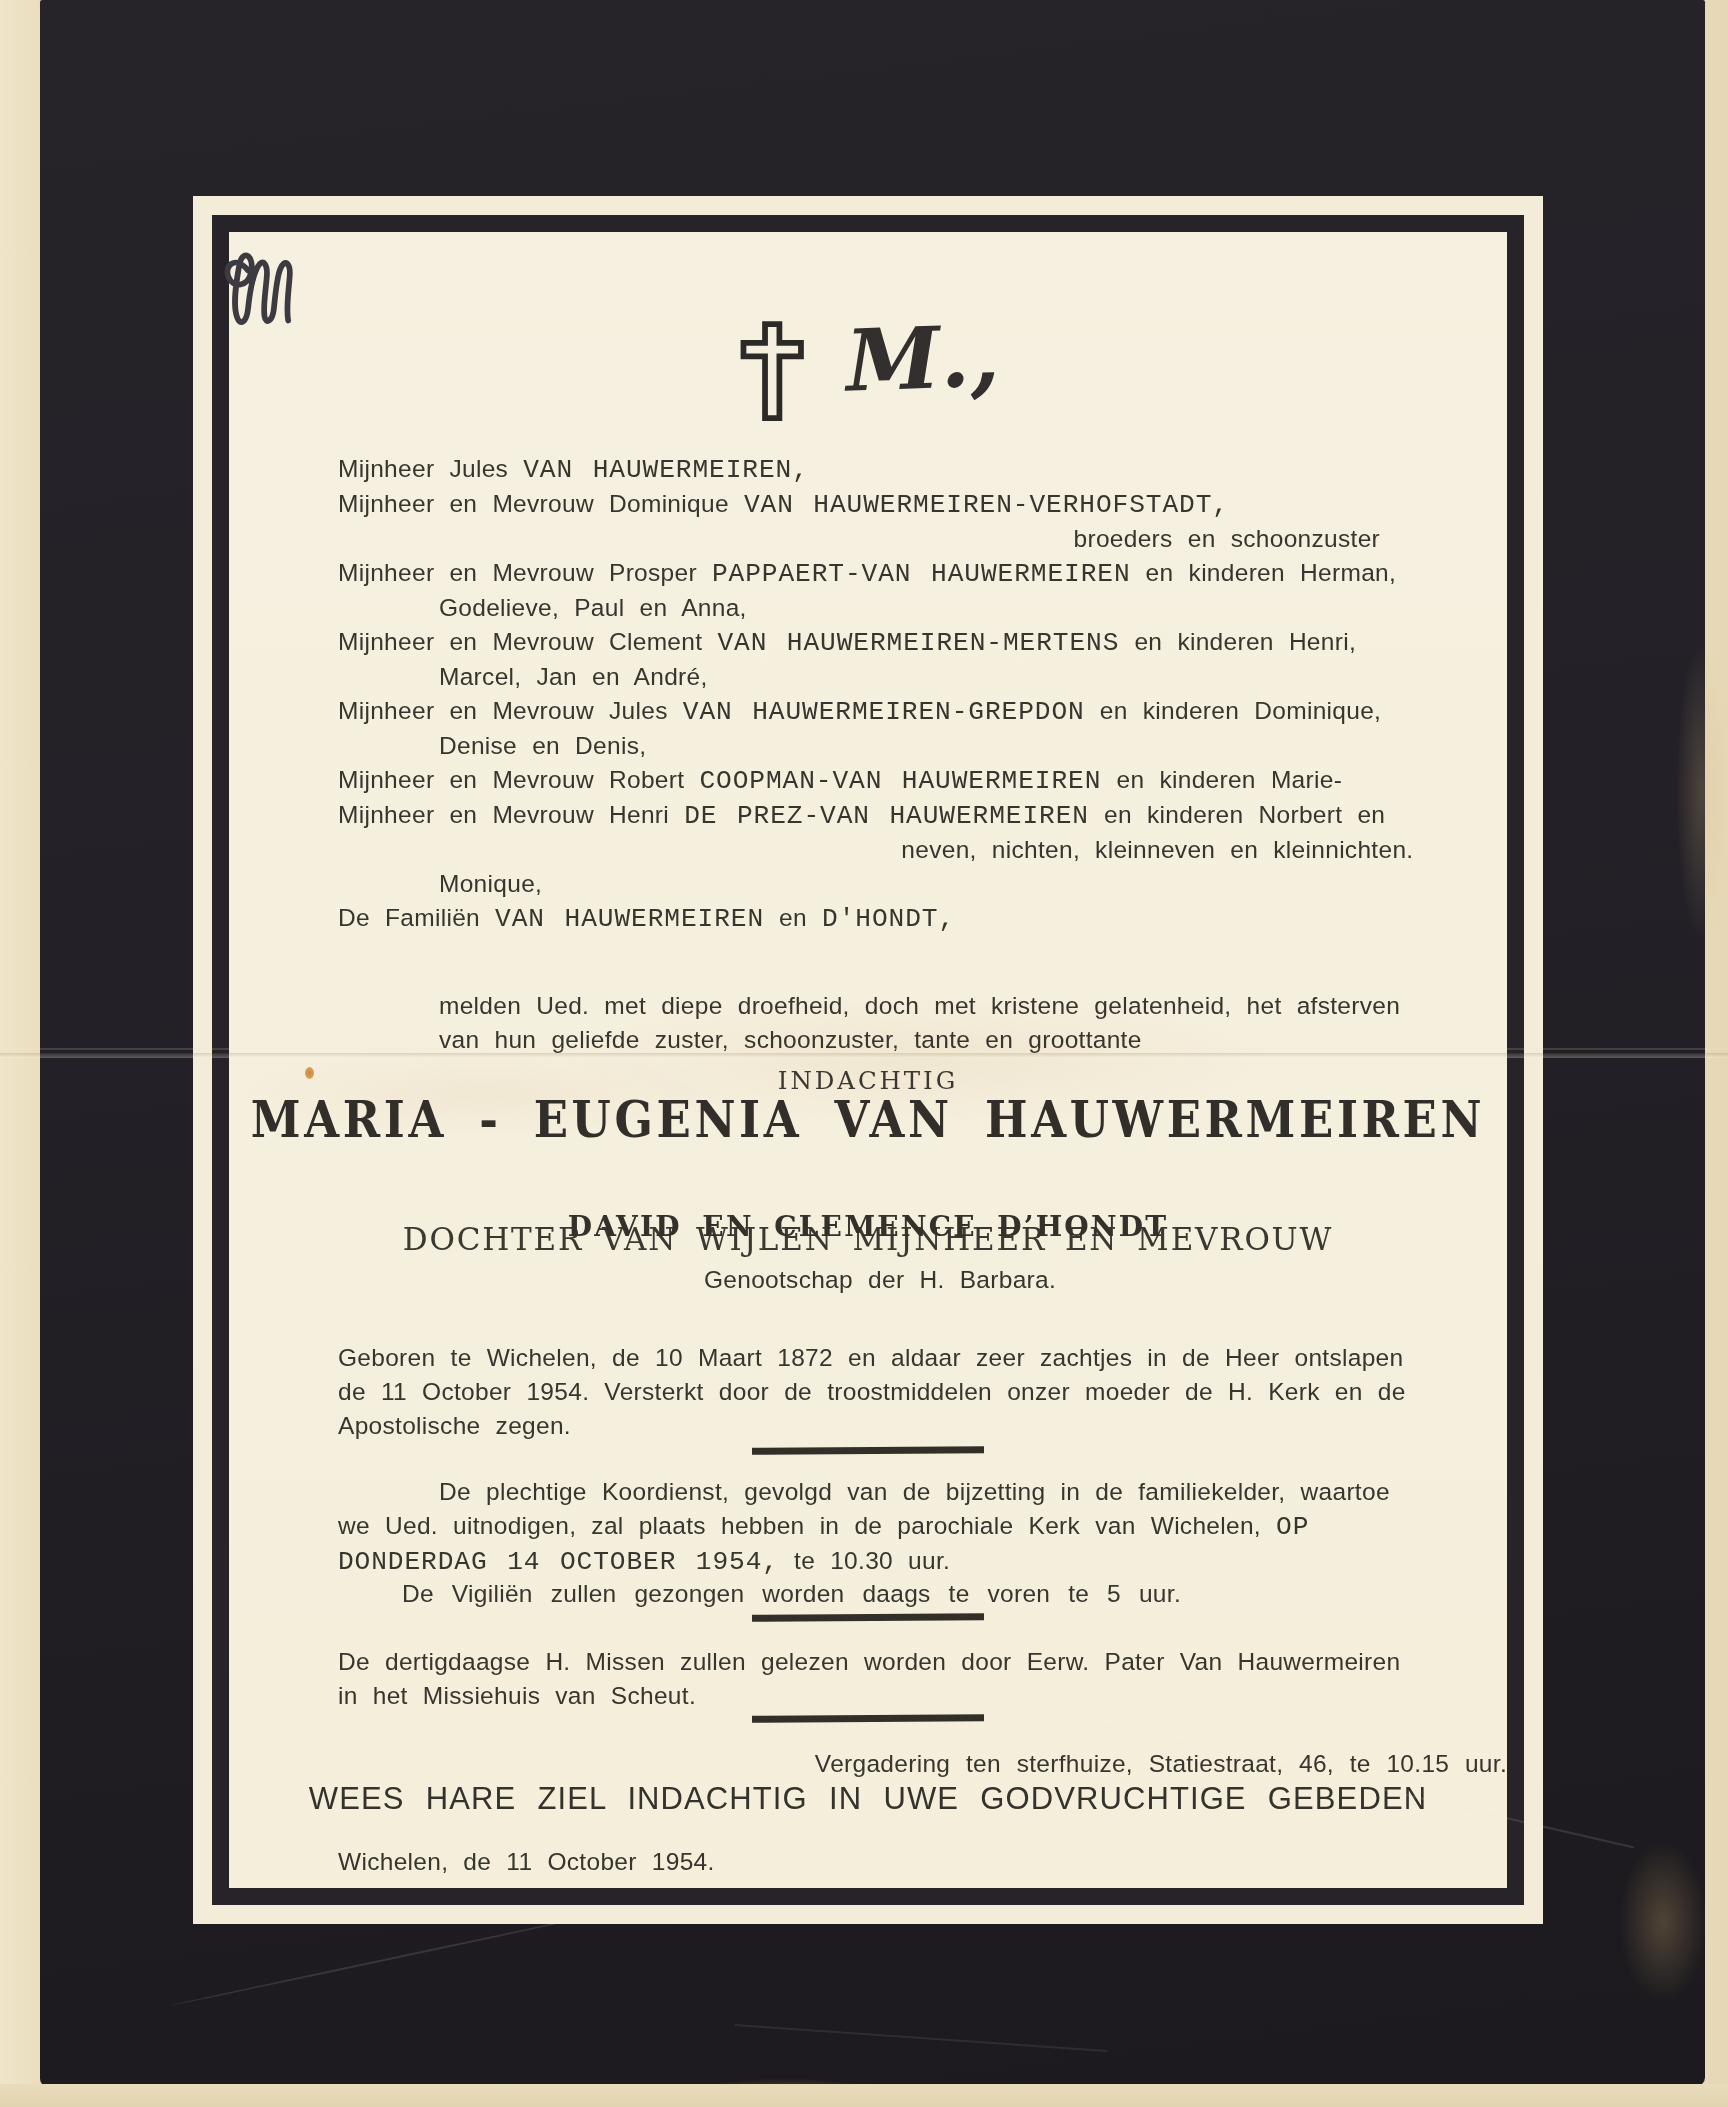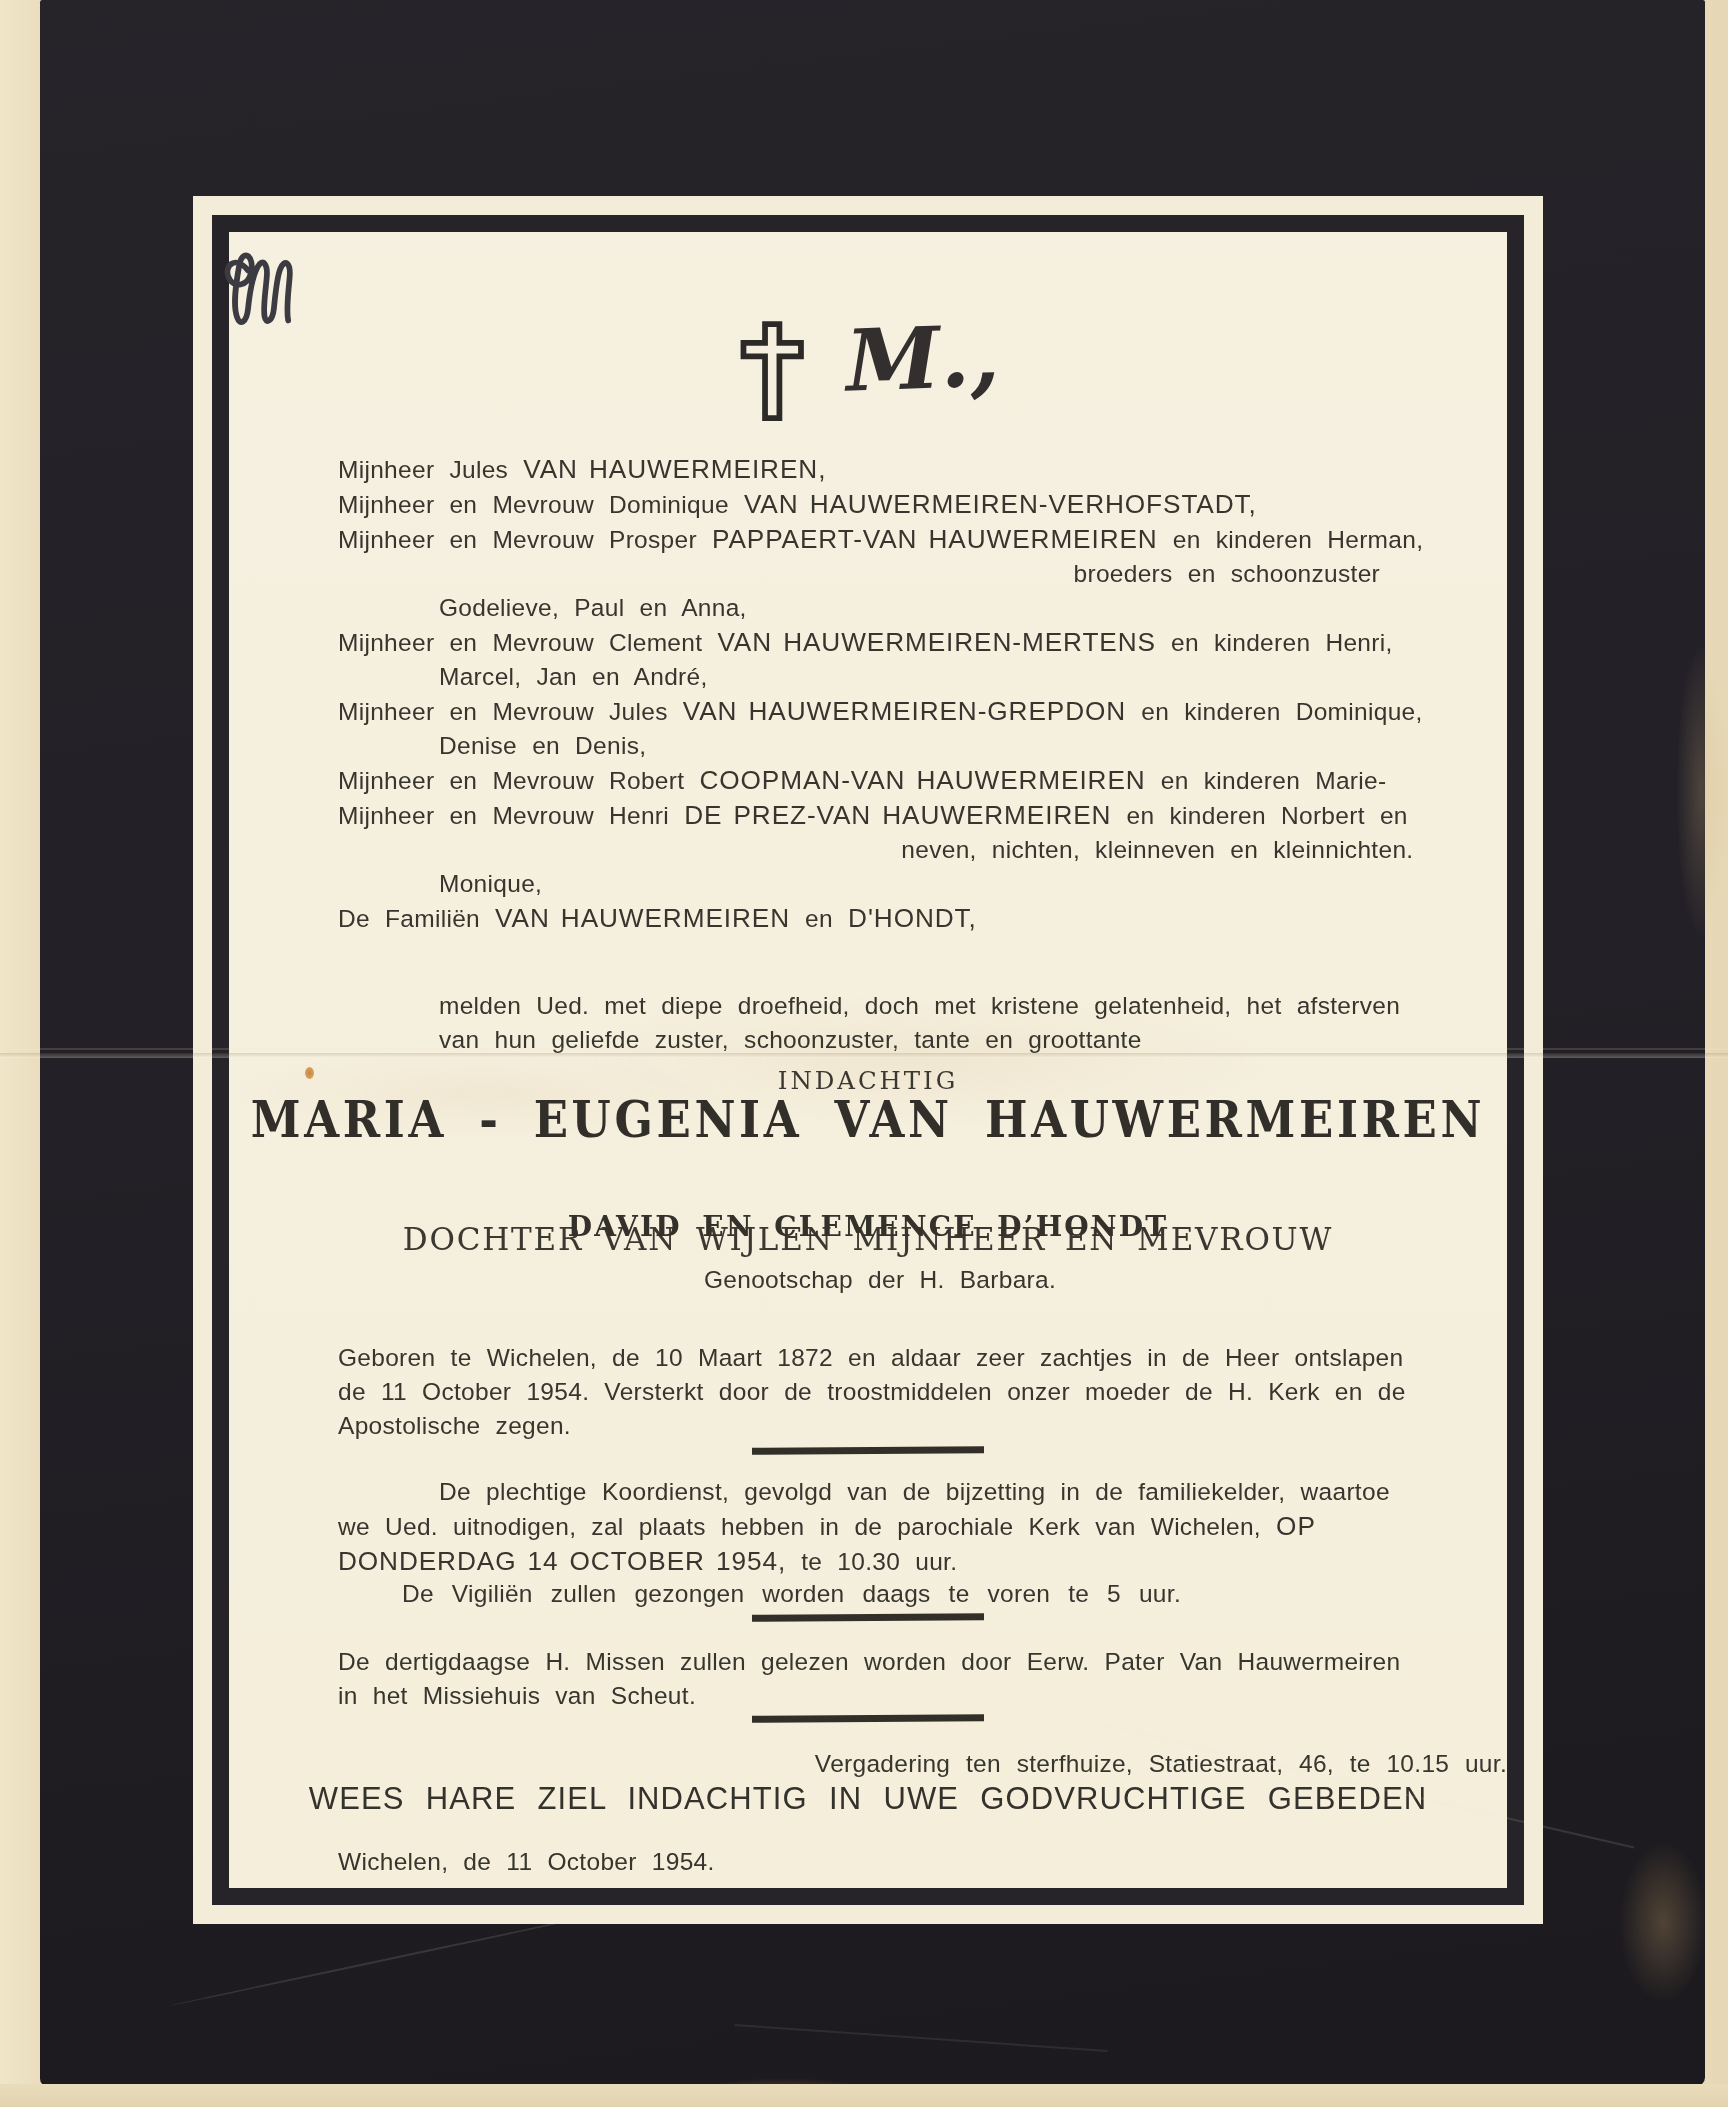--- a/index.html
+++ b/index.html
@@ -45,21 +45,21 @@
   .stain{position:absolute;border-radius:50%;pointer-events:none;}
   .stain-dot{left:305px;top:1067px;width:9.4px;height:12.2px;background:radial-gradient(#c8853c,#d8a35e 70%,transparent 75%);}
   .stain-b1{left:691px;top:2078px;width:187px;height:30px;background:radial-gradient(rgba(190,150,90,.35),transparent 70%);}
   .stain-b2{left:1620px;top:1843px;width:86px;height:158px;background:radial-gradient(rgba(198,162,104,.30),transparent 72%);}
   .stain-b3{left:1677px;top:648px;width:50px;height:288px;background:radial-gradient(rgba(205,178,126,.25),transparent 75%);}
 
   
   .blk{position:absolute;}
   .tline{white-space:nowrap;line-height:34px;font-size:24.5px;
          letter-spacing:0.3px;word-spacing:8px;color:#37352e;}
-  .caps{font-family:Liberation Sans, sans-serif;font-size:1.07em;letter-spacing:0.9px;word-spacing:2.9px;text-align:right;}
+  .caps{font-family:Liberation Mono, monospace;font-size:1.07em;letter-spacing:0.9px;word-spacing:2.9px;text-align:right;}
   .indent{padding-left:101px;}
   .right{text-align:right;padding-right:42px;}
   .right2{text-align:right;padding-right:8.6px;}
   .center{text-align:center;}
 
   .scribble{position:absolute;left:-10px;top:1.4px;}
 
   .salutation{position:absolute;left:0;right:0;top:84px;height:108px;
          display:flex;justify-content:center;align-items:flex-start;gap:40px;}
   .cross-wrap{margin-top:2.9px;}
@@ -123,22 +123,22 @@
               <svg width="69" height="105" viewBox="0 0 96 146">
                 <path d="M39 7 h20 v26 h30 v19 h-30 v86 h-20 v-86 h-30 v-19 h30 z" fill="#f5efdf" stroke="#2c2a26" stroke-width="8" stroke-linejoin="miter"></path>
               </svg>
             </div>
             <div class="monogram">M.,</div>
           </div>
 
           <div class="blk family-block">
               <div class="tline"><span>Mijnheer  Jules  </span><span class="caps">VAN HAUWERMEIREN,</span></div>
               <div class="tline"><span>Mijnheer  en  Mevrouw  Dominique  </span><span class="caps">VAN HAUWERMEIREN-VERHOFSTADT,</span></div>
+              <div class="tline right"><span>broeders en schoonzuster</span></div>
               <div class="tline"><span>Mijnheer  en Mevrouw Prosper </span><span class="caps">PAPPAERT-VAN HAUWERMEIREN</span><span> en kinderen Herman,</span></div>
-              <div class="tline right"><span>broeders en schoonzuster</span></div>
               <div class="tline indent"><span>Godelieve,  Paul  en  Anna,</span></div>
               <div class="tline"><span>Mijnheer en Mevrouw Clement </span><span class="caps">VAN HAUWERMEIREN-MERTENS</span><span> en kinderen Henri,</span></div>
               <div class="tline indent"><span>Marcel,  Jan  en  André,</span></div>
               <div class="tline"><span>Mijnheer en Mevrouw Jules </span><span class="caps">VAN HAUWERMEIREN-GREPDON</span><span> en kinderen Dominique,</span></div>
               <div class="tline indent"><span>Denise  en  Denis,</span></div>
               <div class="tline"><span>Mijnheer  en  Mevrouw  Robert  </span><span class="caps">COOPMAN-VAN HAUWERMEIREN</span><span> en kinderen Marie-</span></div>
               <div class="tline"><span>Mijnheer  en  Mevrouw  Henri  </span><span class="caps">DE PREZ-VAN  HAUWERMEIREN</span><span> en  kinderen  Norbert  en</span></div>
               <div class="tline right2"><span>neven,  nichten,  kleinneven  en  kleinnichten.</span></div>
               <div class="tline indent"><span>Monique,</span></div>
               <div class="tline"><span>De  Familiën  </span><span class="caps">VAN HAUWERMEIREN</span><span>  en  </span><span class="caps">D'HONDT,</span></div>

